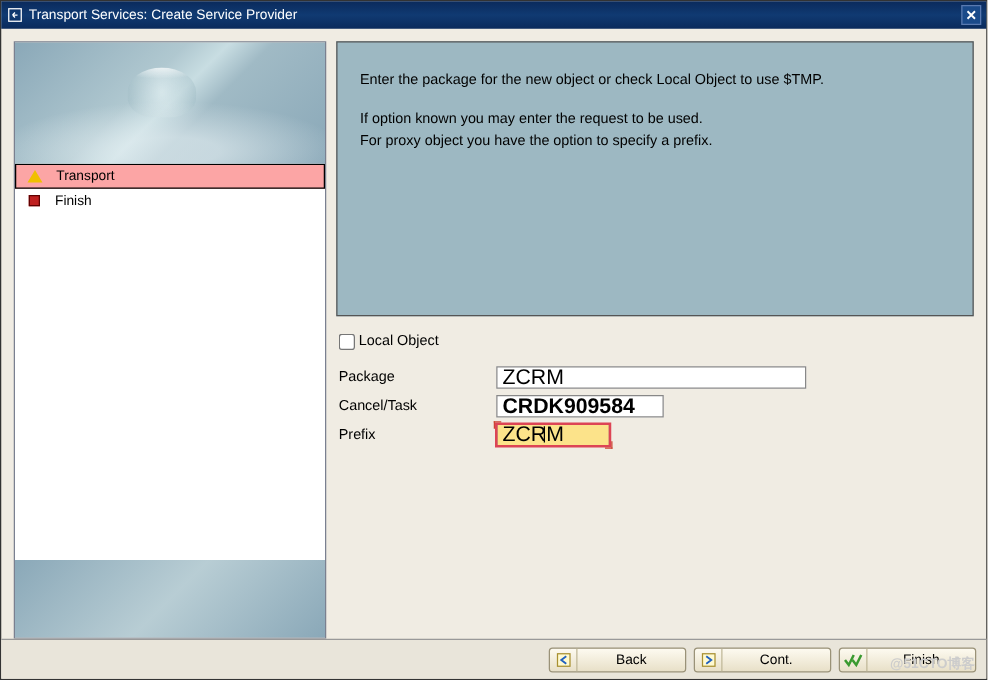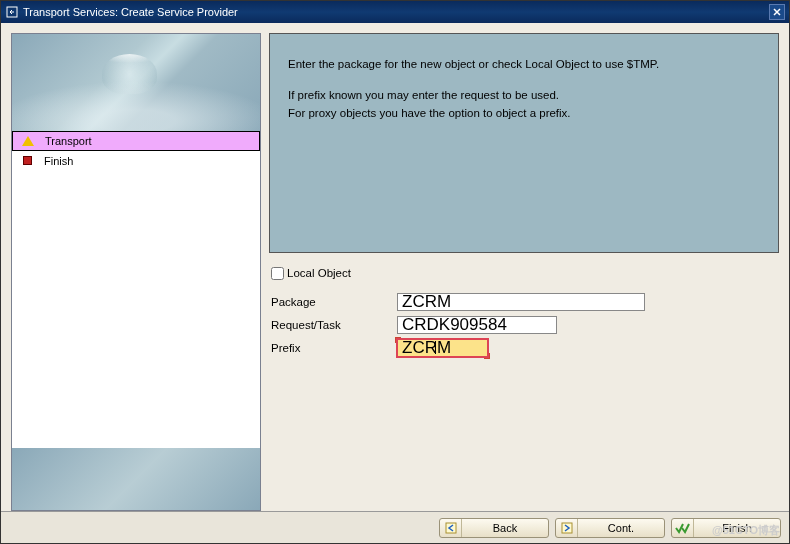--- a/index.html
+++ b/index.html
@@ -14,40 +14,40 @@
   
   .body { flex: 1; display: flex; padding: 10px 10px 0 10px; gap: 8px; }
   
   .left-pane { width: 250px; display: flex; flex-direction: column; border: 1px solid #7a8090; }
   .banner { height: 97px; background: linear-gradient(135deg, #8aa8b8 0%, #b0c8d0 40%, #c8dde2 50%, #a0bac5 60%, #8aa8b8 100%); position: relative; overflow: hidden; }
   .banner::before { content: ''; position: absolute; top: 20px; left: 90px; width: 55px; height: 40px; background: radial-gradient(ellipse 60px 15px at center top, rgba(255,255,255,0.7), transparent 60%), radial-gradient(ellipse 30px 45px at center, rgba(220,235,238,0.8), rgba(150,180,190,0.4)); border-radius: 50% 50% 40% 40%; }
   .banner::after { content: ''; position: absolute; bottom: -30px; left: 50%; transform: translateX(-50%); width: 280px; height: 80px; background: radial-gradient(ellipse, rgba(230,240,243,0.6) 20%, transparent 70%); border-radius: 50%; }
   
   .nav-list { flex: 1; background: #fff; }
   .nav-item { display: flex; align-items: center; height: 20px; font-size: 11px; padding-left: 8px; border-bottom: 1px solid #fff; }
-  .nav-item.active { background: #f0abfc; border: 1px solid #000; }
+  .nav-item.active { background: #fca5a5; border: 1px solid #000; }
   .nav-icon { width: 14px; height: 14px; margin-right: 10px; display: flex; align-items: center; justify-content: center; }
   .tri-yellow { width: 0; height: 0; border-left: 6px solid transparent; border-right: 6px solid transparent; border-bottom: 10px solid #f0c000; }
   .sq-red { width: 9px; height: 9px; background: #c02020; border: 1px solid #600000; }
   
   .banner-bottom { height: 62px; background: linear-gradient(135deg, #8aa8b8 0%, #b8cdd4 50%, #8aa8b8 100%); }
   
   .right-pane { flex: 1; display: flex; flex-direction: column; }
   .instruction-box { background: #9db8c2; border: 1px solid #555; padding: 22px 18px 10px 18px; font-size: 11.5px; color: #000; height: 220px; line-height: 1.5; }
   .instruction-box p { margin-bottom: 14px; }
   
   .form-area { padding: 14px 2px; font-size: 11.5px; }
   .form-row { display: flex; align-items: center; height: 22px; margin-bottom: 1px; }
   .form-row label { width: 126px; }
   .check-row { display: flex; height: 22px; margin-bottom: 2px; }
   .check-row input { margin-right: 3px; width: 13px; height: 13px; }
   
   .field { height: 18px; border: 1px solid #888; background: #fff; padding: 0 4px; font-size: 17px; font-family: Arial; }
   .field.wide { width: 248px; }
-  .field.med { width: 160px; }
+  .field.med { width: 134px; font-weight: bold; }
   .field.active { width: 91px; background: #fce38a; outline: 2px solid #d45; outline-offset: -1px; }
   .corners { position: relative; display: inline-block; }
   .corners::before, .corners::after { content: ''; position: absolute; width: 5px; height: 5px; border: 1.5px solid #c43; }
   .corners::before { top: -2px; left: -2px; border-right: none; border-bottom: none; }
   .corners::after { bottom: -2px; right: -2px; border-left: none; border-top: none; }
   .caret { position: absolute; left: 38px; top: 2px; width: 1px; height: 13px; background: #000; }
   
   .footer { height: 32px; display: flex; align-items: center; justify-content: flex-end; padding-right: 8px; gap: 6px; border-top: 1px solid #999; background: #e9e5da; }
   .btn { display: flex; align-items: center; height: 20px; background: linear-gradient(to bottom, #fdfaf0, #e8e0c8); border: 1px solid #9a9278; font-size: 11px; cursor: pointer; border-radius: 3px; }
   .btn .icn { width: 22px; height: 18px; display: flex; align-items: center; justify-content: center; border-right: 1px solid #c0b898; }
@@ -92,36 +92,36 @@
           <span>Finish</span>
         </div>
       </div>
       <div class="banner-bottom"></div>
     </div>
 
     <div class="right-pane">
       <div class="instruction-box">
         <p>Enter the package for the new object or check Local Object to use $TMP.</p>
         <div>
-          <div>If prefix known you may enter the request to be used.</div>
-          <div>For proxy objects you have the option to object a prefix.</div>
+          <div>If option known you may enter the request to be used.</div>
+          <div>For proxy object you have the option to specify a prefix.</div>
         </div>
       </div>
 
       <div class="form-area">
         <div class="check-row">
           <input type="checkbox" style="">
           <label>Local Object</label>
         </div>
         <div class="form-row">
           <label>Package</label>
           <input class="field wide" value="ZCRM" style="">
         </div>
         <div class="form-row">
-          <label>Request/Task</label>
+          <label>Cancel/Task</label>
           <input class="field med" value="CRDK909584" style="">
         </div>
         <div class="form-row">
           <label>Prefix</label>
           <span class="corners">
             <input class="field active" value="ZCRM" style="">
             <span class="caret"></span>
           </span>
         </div>
       </div>

